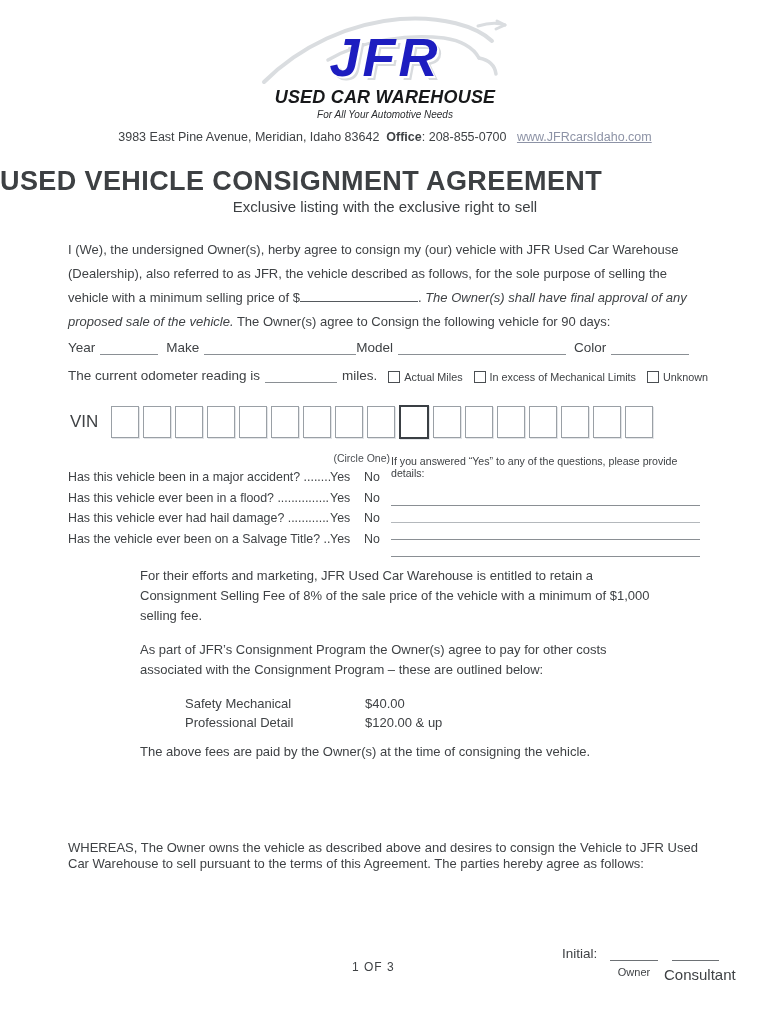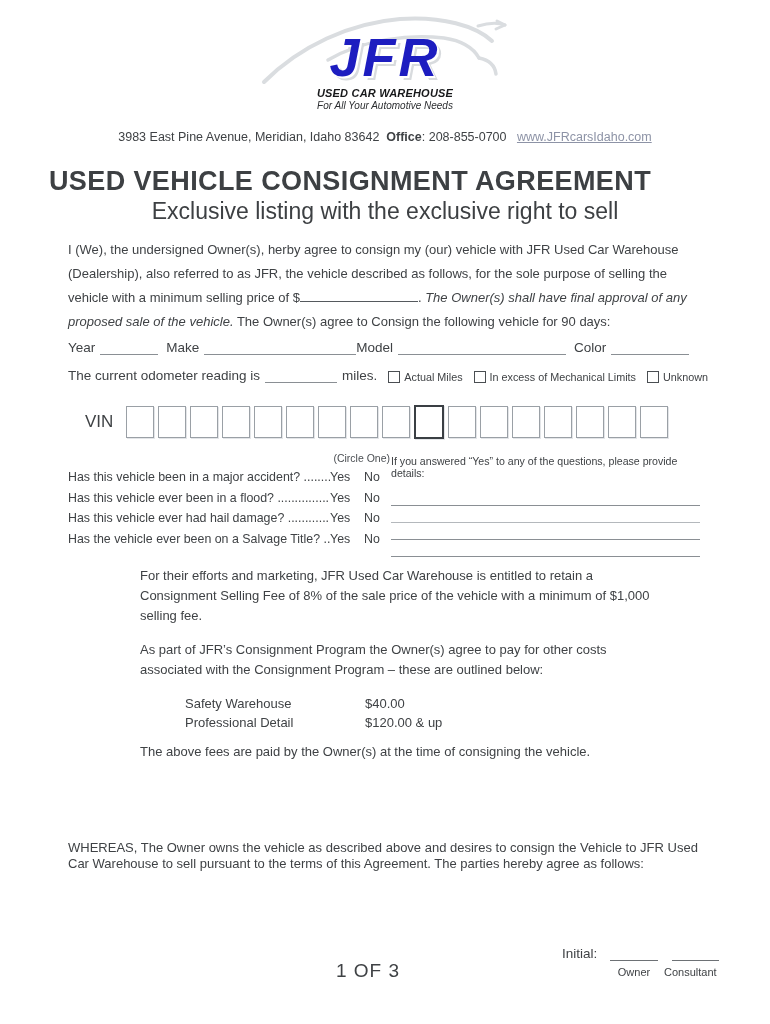--- a/index.html
+++ b/index.html
@@ -10,31 +10,31 @@
   .abs{position:absolute;}
 
   
   #logo{top:4px;left:50%;transform:translateX(-50%);width:270px;text-align:center;}
   #car-art{position:absolute;top:2px;left:8px;width:254px;height:80px;}
   .brand{
     position:relative;margin-top:26px;font-size:54px;font-weight:bold;font-style:italic;
     color:#1d1dc0;letter-spacing:3px;line-height:1;
     text-shadow:2px 2px 0 #ffffff,4px 4px 0 #d8dbde;
   }
-  .company{position:relative;font-size:11px;font-weight:bold;font-style:italic;color:#17181a;margin-top:3px;letter-spacing:.2px;}
+  .company{position:relative;font-size:18px;font-weight:bold;font-style:italic;color:#17181a;margin-top:3px;letter-spacing:.2px;}
   .tagline{position:relative;font-size:10px;font-style:italic;color:#2c2e31;margin-top:1px;}
 
   
   #address{top:130px;left:0;width:770px;text-align:center;font-size:12.5px;color:#3f4245;}
   #address .bold{font-weight:bold;}
   #address a{color:#8d93a6;text-decoration:underline;}
 
   
-  #title{top:166px;left:0;width:700px;text-align:center;font-size:27px;font-weight:bold;color:#3d4043;letter-spacing:.4px;}
-  #subtitle{top:198px;left:0;width:770px;text-align:center;font-size:23px;color:#3d4043;}
+  #title{top:166px;left:0;width:700px;text-align:left;font-size:27px;font-weight:bold;color:#3d4043;letter-spacing:.4px;}
+  #subtitle{top:198px;left:0;width:770px;text-align:center;font-size:15px;color:#3d4043;}
 
   
   #intro{top:238px;left:68px;width:630px;font-size:13px;line-height:24px;color:#3f4245;text-align:left;}
   #intro .blank{display:inline-block;width:118px;border-bottom:1px solid #55595d;height:12px;}
   #intro .it{font-style:italic;}
 
   
   #vehicle-row{top:340px;left:68px;width:626px;font-size:13.5px;display:flex;align-items:flex-end;white-space:nowrap;}
   .fl{display:inline-block;border-bottom:1px solid #8a8f94;height:14px;}
   #vehicle-row .lbl{margin-right:5px;}
@@ -43,21 +43,21 @@
   .blank-model{width:168px;margin-right:8px;}
   .blank-color{width:78px;}
 
   
   #odometer-row{top:368px;left:68px;width:640px;font-size:13.5px;display:flex;align-items:flex-end;white-space:nowrap;}
   #odometer-row .blank-odo{width:128px;margin:0 5px;}
   .opt{display:inline-flex;align-items:center;font-size:10.8px;margin-left:11px;}
   .cb{width:10px;height:10px;border:1px solid #4a4e52;display:inline-block;margin-right:4px;background:#fff;}
 
   
-  #vin-row{top:405px;left:85px;display:flex;align-items:center;}
+  #vin-row{top:405px;left:70px;display:flex;align-items:center;}
   #vin-row .vin-label{font-size:17px;margin-right:13px;color:#3f4245;}
   .vin-box{width:26px;height:30px;border:1.5px solid #9aa0a6;background:#fff;margin-right:4px;box-shadow:1px 1px 0 #e3e5e8;}
   .vin-box.dark{border:2px solid #3a3f44;}
 
   
   #questions-left{top:452px;left:68px;width:322px;font-size:12.4px;}
   .q-head{display:flex;justify-content:flex-end;font-size:10.5px;color:#4a4e52;margin-bottom:3px;}
   .q-row{display:flex;align-items:baseline;line-height:20.5px;white-space:nowrap;}
   .q-text{flex:1;overflow:hidden;}
   .q-yes{width:34px;text-align:left;}
@@ -77,22 +77,22 @@
 
   
   #whereas{top:840px;left:68px;width:636px;font-size:13px;line-height:16px;color:#3f4245;}
 
   
   #initial-label{top:946px;left:562px;font-size:13.5px;}
   .init-line{top:960px;height:1px;background:#6d7175;}
   #init-line-owner{left:610px;width:48px;}
   #init-line-consultant{left:672px;width:47px;}
   #owner-label{top:966px;left:606px;width:56px;text-align:center;font-size:11px;}
-  #consultant-label{top:966px;left:664px;width:64px;text-align:left;font-size:11px;}
-  #page-number{top:960px;left:336px;font-size:19px;letter-spacing:1px;}
+  #consultant-label{top:966px;left:664px;width:64px;text-align:left;font-size:15px;}
+  #page-number{top:960px;left:352px;font-size:12px;letter-spacing:1px;}
 </style>
 </head>
 <body>
 
 <div id="logo" class="abs">
   <svg id="car-art" viewBox="0 0 254 80" fill="none">
     <path d="M6,76 C42,40 92,17 142,13 C184,10 218,20 234,35" stroke="#dadde0" stroke-width="4" stroke-linecap="round"></path>
     <path d="M70,54 C106,33 152,28 186,32 C206,35 216,43 221,52" stroke="#dadde0" stroke-width="3.5" stroke-linecap="round"></path>
     <path d="M221,52 C231,54 237,60 238,68" stroke="#dadde0" stroke-width="3.5" stroke-linecap="round"></path>
     <path d="M220,20 Q236,15 247,19" stroke="#dadde0" stroke-width="3" stroke-linecap="round"></path>
@@ -196,21 +196,21 @@
   <div class="d-line lt"></div>
   <div class="d-line"></div>
   <div class="d-line"></div>
 </div>
 
 <div id="fees" class="abs">
   <p>For their efforts and marketing, JFR Used Car Warehouse is entitled to retain a Consignment Selling Fee of 8% of the sale price of the vehicle with a minimum of $1,000 selling fee.</p>
   <p>As part of JFR’s Consignment Program the Owner(s) agree to pay for other costs associated with the Consignment Program – these are outlined below:</p>
   <div id="fee-table">
     <div class="fee-row">
-      <span class="fee-item">Safety Warehouse</span>
+      <span class="fee-item">Safety Mechanical</span>
       <span class="fee-cost">$40.00</span>
     </div>
     <div class="fee-row">
       <span class="fee-item">Professional Detail</span>
       <span class="fee-cost">$120.00 &amp; up</span>
     </div>
   </div>
   <p>The above fees are paid by the Owner(s) at the time of consigning the vehicle.</p>
 </div>
 

